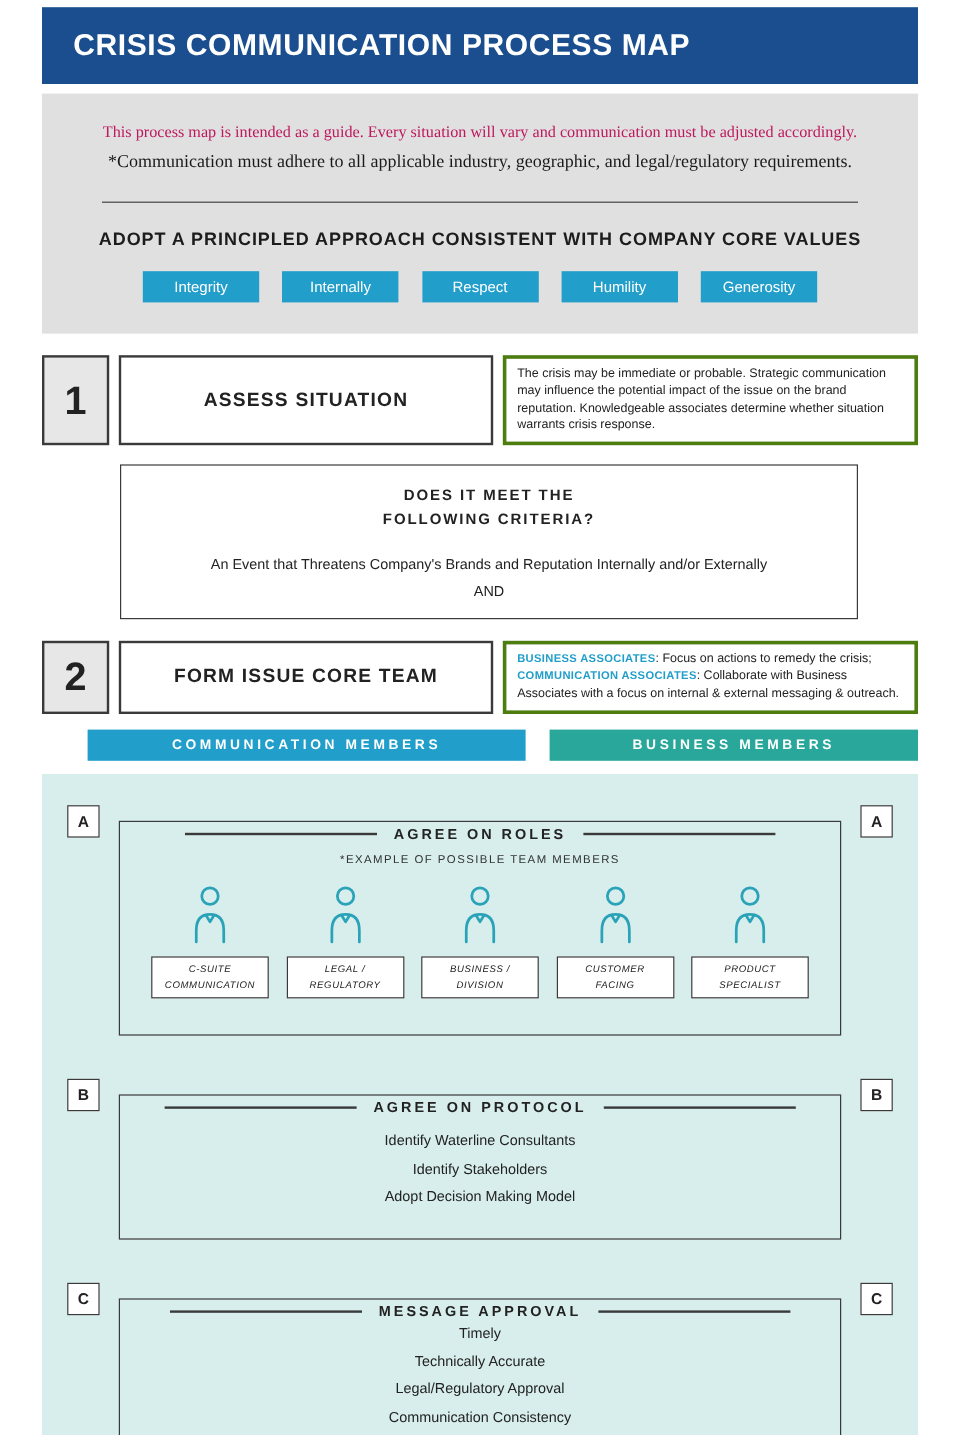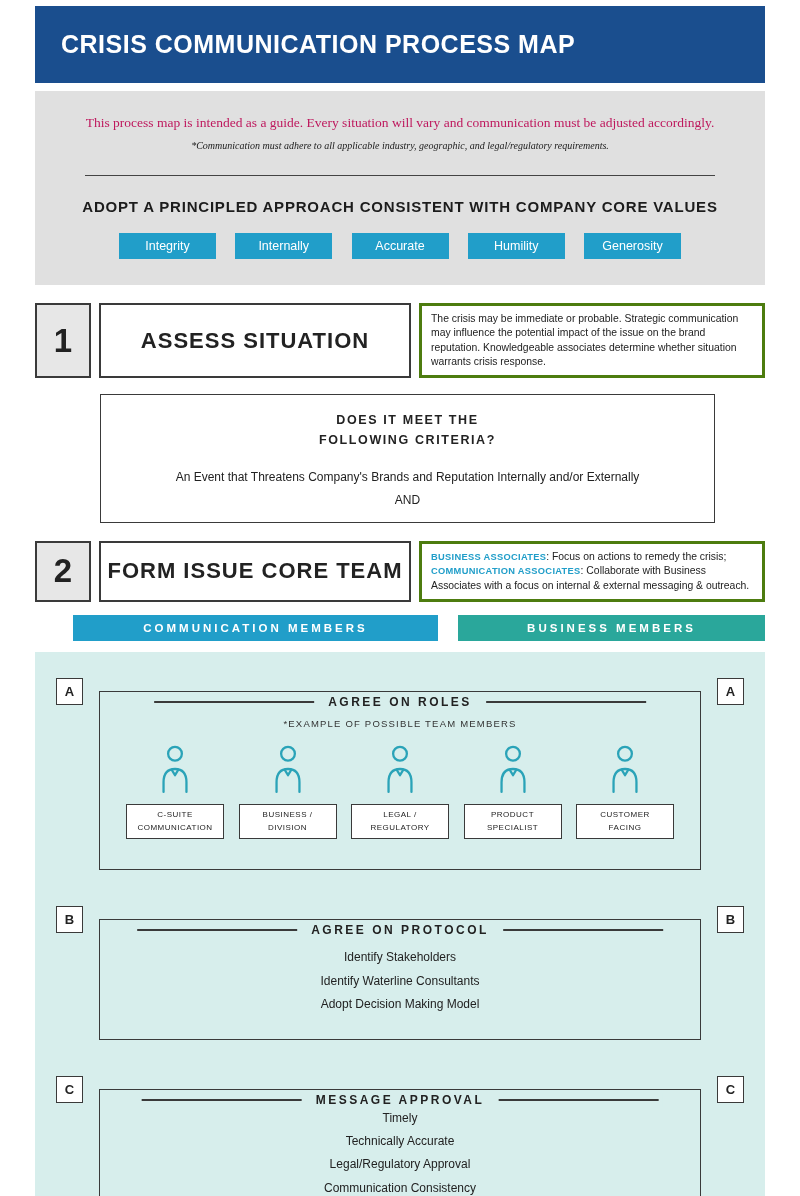--- a/index.html
+++ b/index.html
@@ -4,38 +4,38 @@
 <style>
   :root{
     --navy:#1a4e8e; --blue:#219ec9; --teal:#2aa79b; --panel:#d7eeec;
     --gray:#e0e0e0; --icon:#2aa3b8; --ink:#222; --border:#3a3a3a;
   }
   *{box-sizing:border-box; margin:0; padding:0;}
   body{background:#fff; font-family:"Liberation Sans",sans-serif; color:var(--ink);}
   .page{width:800px; min-height:1196px; margin:0 auto; padding:6px 35px 8px;}
 
   
-  .navy-bar{background:var(--navy); height:77px; display:flex; align-items:center; padding-left:26px;}
+  .navy-bar{background:var(--navy); height:64px; display:flex; align-items:center; padding-left:26px;}
   .navy-bar h1{color:#fff; font-size:25px; letter-spacing:.5px; font-weight:bold;}
 
   
   .intro{background:var(--gray); margin-top:8px; padding:24px 26px 24px; text-align:center;}
   .guide{font-family:"Liberation Serif",serif; font-size:13.5px; color:#be185d;}
-  .note{font-family:"Liberation Serif",serif; font-style:italic; font-size:10px; margin-top:9px; color:#1a1a1a;}
+  .note{font-family:"Liberation Serif",serif; font-size:15px; margin-top:9px; color:#1a1a1a;}
   .rule{border-top:1.5px solid #444; margin:24px 24px 22px;}
   .values-heading{font-size:15px; font-weight:bold; letter-spacing:.8px; color:#1c1c1c; margin-bottom:18px;}
   .values-row{display:flex; justify-content:space-between; padding:0 58px 2px;align-items:flex-end;}
   .value-chip{background:var(--blue); color:#fff; font-size:12.5px; width:97px; padding:6px 0; text-align:center;}
 
   
   .step-row{display:flex; gap:8px; margin-top:18px; align-items:stretch;}
   .step-num{width:56px; min-height:56px; background:#e7e7e7; border:2px solid var(--border);
             display:flex; align-items:center; justify-content:center; font-size:33px; font-weight:bold;}
   .step-title{width:312px; background:#fff; border:2px solid var(--border); display:flex;
-              align-items:center; justify-content:center; font-size:22px; font-weight:bold; letter-spacing:1px;}
+              align-items:center; justify-content:center; font-size:16px; font-weight:bold; letter-spacing:1px;}
   .step-desc{flex:1; border:3px solid #4d7c0f; padding:6px 9px; font-size:10.4px; line-height:1.38; background:#fff;}
   .blue-label{color:var(--blue); font-weight:bold; font-size:9.3px; letter-spacing:.3px;}
 
   
   .criteria-box{margin:16px 50px 0 65px; border:1.5px solid var(--border); padding:16px 20px 10px; text-align:center; background:#fff;}
   .criteria-heading div{font-weight:bold; font-size:12.5px; letter-spacing:1.6px; line-height:1.55;}
   .criteria-body{margin-top:16px;}
   .criteria-body div{font-size:12px; line-height:1.9;}
 
   
@@ -58,21 +58,21 @@
 
   
   .roles-content{padding:26px 26px 30px;}
   .subtitle{text-align:center; font-size:9.5px; letter-spacing:1.2px; color:#333; margin-bottom:14px;}
   .roles-row{display:flex; justify-content:space-between;}
   .role-col{width:98px; display:flex; flex-direction:column; align-items:center;}
   .person-icon{display:block; width:42px; height:52px; color:var(--icon); margin-bottom:9px;}
   .person-icon svg{width:100%; height:100%; display:block;}
   .role-box{border:1px solid var(--border); background:#fff; width:100%; min-height:35px; padding:4px 2px;
             display:flex; flex-direction:column; align-items:center; justify-content:center;
-            font-size:8px; letter-spacing:.5px; line-height:1.6; text-align:center;}
+            font-size:8px; letter-spacing:.5px; line-height:1.6; text-align:center;font-style:italic;}
 
   
   .list-content{padding:26px 20px 22px; text-align:center;}
   .list-content.tight{padding:17px 20px 16px;}
   .list-item{font-size:12px; line-height:1.95;}
 </style>
 </head>
 <body>
 
 <div class="page">
@@ -82,21 +82,21 @@
   </header>
 
   <section class="intro">
     <p class="guide">This process map is intended as a guide. Every situation will vary and communication must be adjusted accordingly.</p>
     <p class="note">*Communication must adhere to all applicable industry, geographic, and legal/regulatory requirements.</p>
     <div class="rule"></div>
     <h2 class="values-heading">ADOPT A PRINCIPLED APPROACH CONSISTENT WITH COMPANY CORE VALUES</h2>
     <div class="values-row">
       <div class="value-chip">Integrity</div>
       <div class="value-chip">Internally</div>
-      <div class="value-chip">Accurate</div>
+      <div class="value-chip">Respect</div>
       <div class="value-chip">Humility</div>
       <div class="value-chip">Generosity</div>
     </div>
   </section>
 
   <div class="step-row">
     <div class="step-num">1</div>
     <div class="step-title">ASSESS SITUATION</div>
     <div class="step-desc">The crisis may be immediate or probable. Strategic communication may influence the potential impact of the issue on the brand reputation. Knowledgeable associates determine whether situation warrants crisis response.</div>
   </div>
@@ -152,80 +152,80 @@
 
             <div class="role-col">
               <span class="person-icon">
                 <svg viewBox="0 0 44 52" fill="none" stroke="currentColor" stroke-width="2.4" stroke-linecap="round" stroke-linejoin="round">
                     <circle cx="22" cy="10" r="7.2"></circle>
                     <path d="M10 50 V40 Q10 26 22 26 Q34 26 34 40 V50"></path>
                     <path d="M18.5 26.8 L22 32.5 L25.5 26.8"></path>
                   </svg>
               </span>
               <div class="role-box">
+                <span>LEGAL /</span>
+                <span>REGULATORY</span>
+              </div>
+            </div>
+
+            <div class="role-col">
+              <span class="person-icon">
+                <svg viewBox="0 0 44 52" fill="none" stroke="currentColor" stroke-width="2.4" stroke-linecap="round" stroke-linejoin="round">
+                    <circle cx="22" cy="10" r="7.2"></circle>
+                    <path d="M10 50 V40 Q10 26 22 26 Q34 26 34 40 V50"></path>
+                    <path d="M18.5 26.8 L22 32.5 L25.5 26.8"></path>
+                  </svg>
+              </span>
+              <div class="role-box">
                 <span>BUSINESS /</span>
                 <span>DIVISION</span>
               </div>
             </div>
 
             <div class="role-col">
               <span class="person-icon">
                 <svg viewBox="0 0 44 52" fill="none" stroke="currentColor" stroke-width="2.4" stroke-linecap="round" stroke-linejoin="round">
                     <circle cx="22" cy="10" r="7.2"></circle>
                     <path d="M10 50 V40 Q10 26 22 26 Q34 26 34 40 V50"></path>
                     <path d="M18.5 26.8 L22 32.5 L25.5 26.8"></path>
                   </svg>
               </span>
               <div class="role-box">
-                <span>LEGAL /</span>
-                <span>REGULATORY</span>
+                <span>CUSTOMER</span>
+                <span>FACING</span>
               </div>
             </div>
 
             <div class="role-col">
               <span class="person-icon">
                 <svg viewBox="0 0 44 52" fill="none" stroke="currentColor" stroke-width="2.4" stroke-linecap="round" stroke-linejoin="round">
                     <circle cx="22" cy="10" r="7.2"></circle>
                     <path d="M10 50 V40 Q10 26 22 26 Q34 26 34 40 V50"></path>
                     <path d="M18.5 26.8 L22 32.5 L25.5 26.8"></path>
                   </svg>
               </span>
               <div class="role-box">
                 <span>PRODUCT</span>
                 <span>SPECIALIST</span>
-              </div>
-            </div>
-
-            <div class="role-col">
-              <span class="person-icon">
-                <svg viewBox="0 0 44 52" fill="none" stroke="currentColor" stroke-width="2.4" stroke-linecap="round" stroke-linejoin="round">
-                    <circle cx="22" cy="10" r="7.2"></circle>
-                    <path d="M10 50 V40 Q10 26 22 26 Q34 26 34 40 V50"></path>
-                    <path d="M18.5 26.8 L22 32.5 L25.5 26.8"></path>
-                  </svg>
-              </span>
-              <div class="role-box">
-                <span>CUSTOMER</span>
-                <span>FACING</span>
               </div>
             </div>
 
           </div>
         </div>
       </div>
       <div class="letter-box">A</div>
     </div>
 
     <div class="panel-row">
       <div class="letter-box">B</div>
       <div class="section-box">
         <div class="section-title">AGREE ON PROTOCOL</div>
         <div class="list-content">
+          <div class="list-item">Identify Waterline Consultants</div>
           <div class="list-item">Identify Stakeholders</div>
-          <div class="list-item">Identify Waterline Consultants</div>
           <div class="list-item">Adopt Decision Making Model</div>
         </div>
       </div>
       <div class="letter-box">B</div>
     </div>
 
     <div class="panel-row">
       <div class="letter-box">C</div>
       <div class="section-box">
         <div class="section-title">MESSAGE APPROVAL</div>

